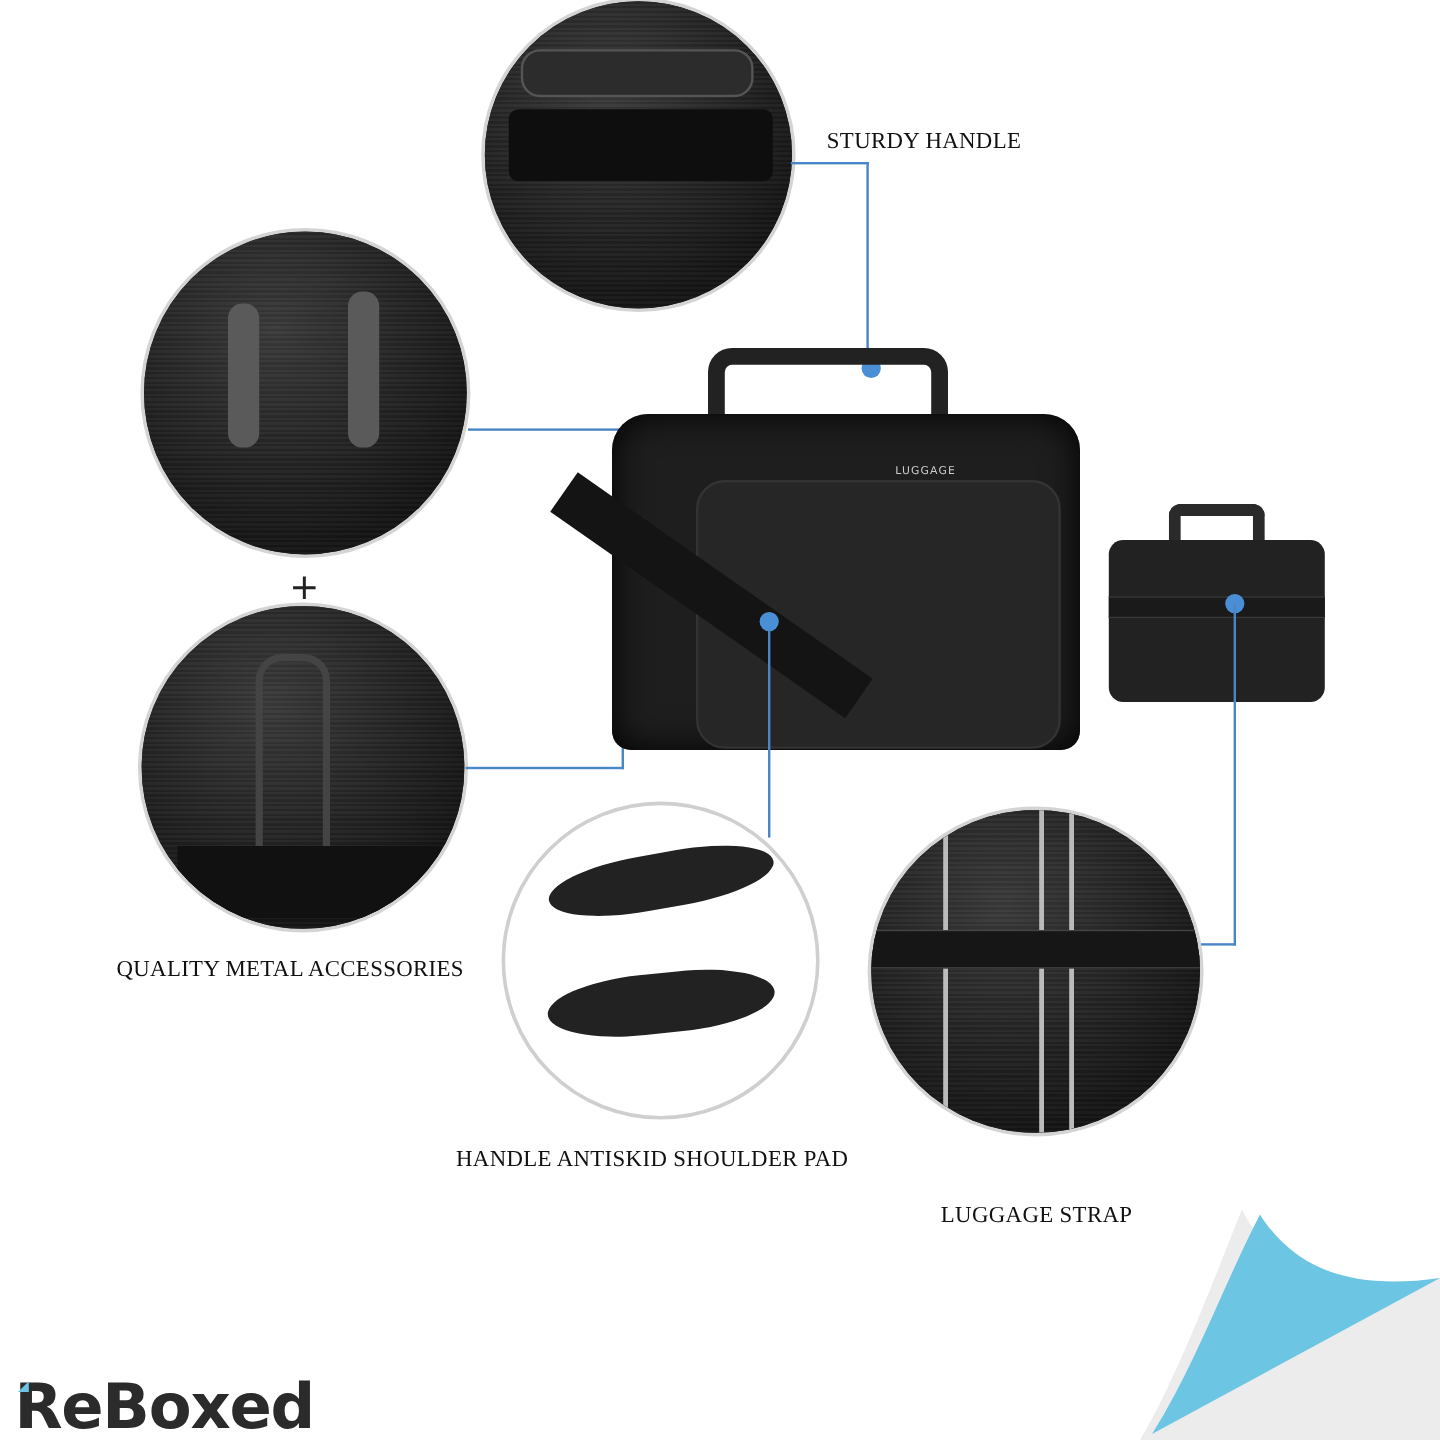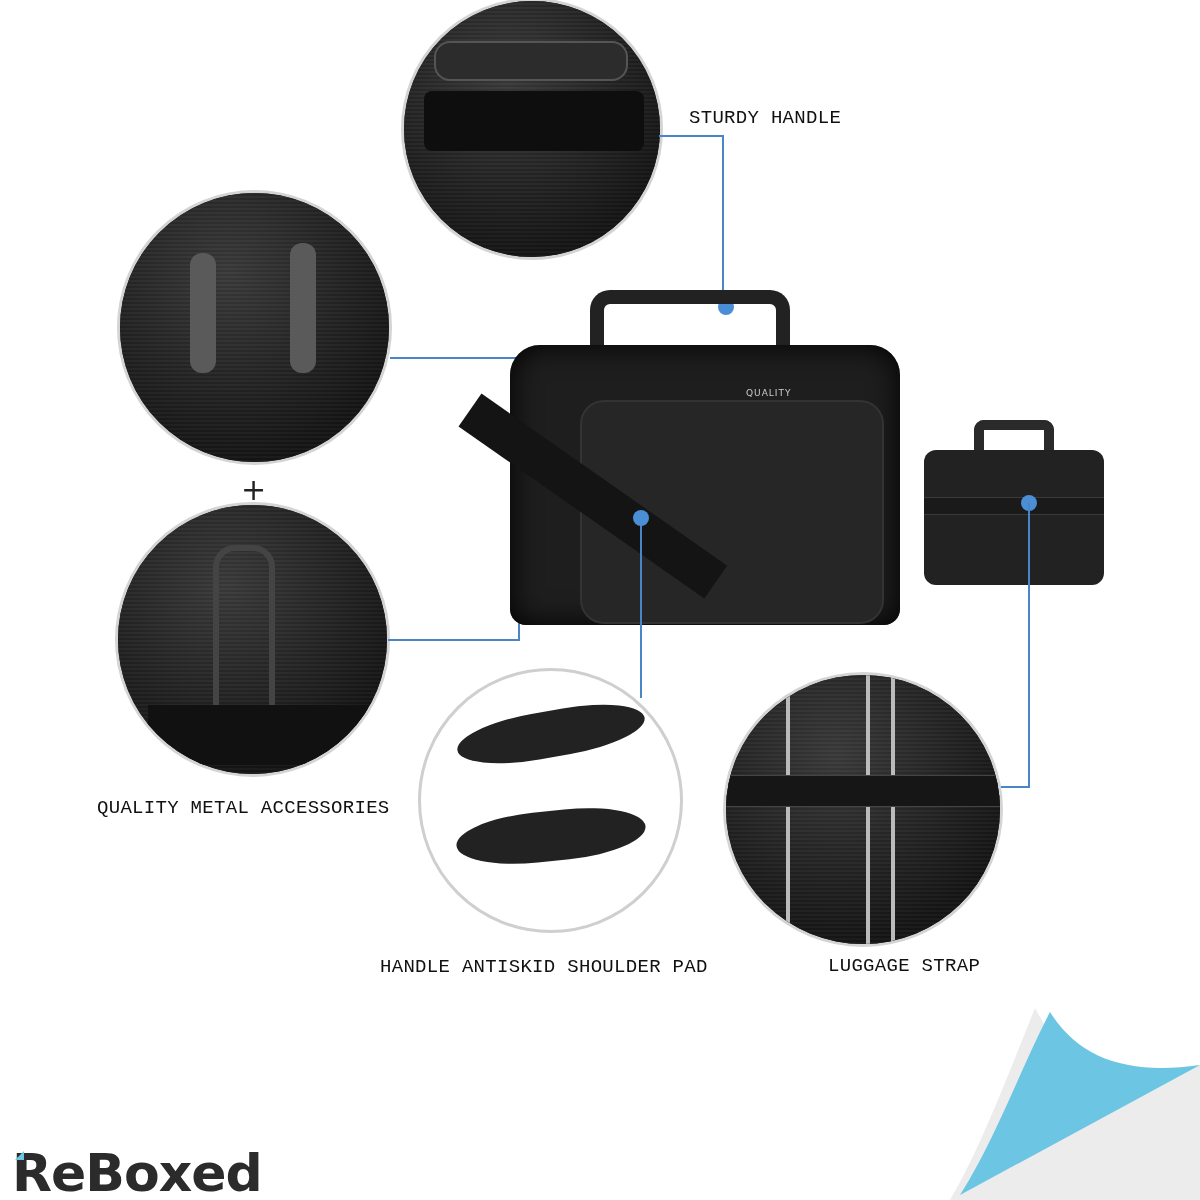--- a/index.html
+++ b/index.html
@@ -1,19 +1,19 @@
 <!DOCTYPE html>
 <html><head>
 <meta charset="utf-8">
 <style>
   html, body { margin:0; padding:0; }
   body { width:1200px; height:1200px; background:#ffffff; position:relative; overflow:hidden; font-family:"DejaVu Sans", sans-serif; }
   .abs { position:absolute; }
   .circle { position:absolute; border-radius:50%; border:3px solid #d4d4d4; background:#1f1f1f; overflow:hidden; box-sizing:border-box; }
-  .label { position:absolute; color:#111; font-size:19px; letter-spacing:0.3px; white-space:nowrap; font-family:Liberation Mono, monospace; }
+  .label { position:absolute; color:#111; font-size:19px; letter-spacing:0.3px; white-space:nowrap; font-family:Liberation Serif, serif; }
   .line { position:absolute; background:#4a86c5; }
   .dot { position:absolute; width:16px; height:16px; border-radius:50%; background:#4a8fd6; margin:-8px 0 0 -8px; }
   .tex { position:absolute; inset:0; background:
       repeating-linear-gradient(0deg, rgba(255,255,255,0.03) 0 2px, rgba(0,0,0,0.05) 2px 4px),
       radial-gradient(circle at 40% 30%, #3a3a3a, #151515 75%); }
 </style>
 </head>
 <body>
 
 <div class="circle" style="left:401px; top:-2px; width:262px; height:262px;">
@@ -43,21 +43,21 @@
 </div>
 <div class="label" style="left:97px; top:797px;text-align:center;">QUALITY METAL ACCESSORIES</div>
 <div class="line" style="left:388px; top:639px; width:132px; height:2px;"></div>
 <div class="line" style="left:518px; top:455px; width:2px; height:186px;"></div>
 <div class="dot" style="left:519px; top:455px;"></div>
 
 <div class="abs" style="left:470px; top:290px; width:440px; height:340px;">
   <div class="abs" style="left:120px; top:0px; width:200px; height:60px; border:14px solid #222; border-bottom:none; border-radius:20px 20px 0 0; box-sizing:border-box;"></div>
   <div class="abs" style="left:40px; top:55px; width:390px; height:280px; background:#1e1e1e; border-radius:30px 30px 16px 16px; box-shadow:inset 0 0 30px #000;"></div>
   <div class="abs" style="left:110px; top:110px; width:300px; height:220px; background:#262626; border-radius:24px; border:2px solid #333;"></div>
-  <div class="abs" style="left:276px; top:98px; font-size:9px; color:#ccc; letter-spacing:1px;">QUALITY</div>
+  <div class="abs" style="left:276px; top:98px; font-size:9px; color:#ccc; letter-spacing:1px;">LUGGAGE</div>
   <div class="abs" style="left:0px; top:100px; width:300px; height:40px; background:#141414; transform:rotate(35deg); transform-origin:left center;"></div>
 </div>
 <div class="line" style="left:640px; top:518px; width:2px; height:180px;"></div>
 <div class="dot" style="left:641px; top:518px;"></div>
 
 <div class="abs" style="left:924px; top:420px; width:180px; height:170px;">
   <div class="abs" style="left:50px; top:0; width:80px; height:36px; border:10px solid #2a2a2a; border-bottom:none; border-radius:10px 10px 0 0; box-sizing:border-box;"></div>
   <div class="abs" style="left:0; top:30px; width:180px; height:135px; background:#222; border-radius:12px;"></div>
   <div class="abs" style="left:0; top:77px; width:180px; height:16px; background:#1a1a1a; border-top:1px solid #3a3a3a; border-bottom:1px solid #3a3a3a;"></div>
 </div>
@@ -71,21 +71,21 @@
 </div>
 <div class="label" style="left:380px; top:956px;">HANDLE ANTISKID SHOULDER PAD</div>
 
 <div class="circle" style="left:723px; top:672px; width:280px; height:275px;">
   <div class="tex"></div>
   <div class="abs" style="left:60px; top:0; width:4px; height:100%; background:#bbb;"></div>
   <div class="abs" style="left:140px; top:0; width:4px; height:100%; background:#bbb;"></div>
   <div class="abs" style="left:165px; top:0; width:4px; height:100%; background:#bbb;"></div>
   <div class="abs" style="left:0; top:100px; width:100%; height:30px; background:#161616; border-top:1px solid #444; border-bottom:1px solid #444;"></div>
 </div>
-<div class="label" style="left:784px; top:955px;margin-left:44px;">LUGGAGE STRAP</div>
+<div class="label" style="left:784px; top:1002px;">LUGGAGE STRAP</div>
 
 <svg class="abs" style="left:940px; top:1000px;" width="260" height="200" viewBox="0 0 260 200">
   <path d="M95 8 C 120 60, 180 80, 260 65 L 260 200 L 10 200 C 40 150, 70 70, 95 8 Z" fill="#ececec"></path>
   <path d="M110 12 C 140 60, 190 75, 260 65 L 20 195 C 55 140, 80 70, 110 12 Z" fill="#6cc5e3"></path>
 </svg>
 
 <div class="abs" style="left:12px; top:1143px;">
   <span style="font-family:'DejaVu Sans', sans-serif; font-weight:bold; font-size:52px; color:#2b2b2b; letter-spacing:-1px;">ReBoxed</span>
   <span class="abs" style="left:3px; top:8px; width:0; height:0; border-left:9px solid transparent; border-bottom:9px solid #6cc5e3;"></span>
 </div>

